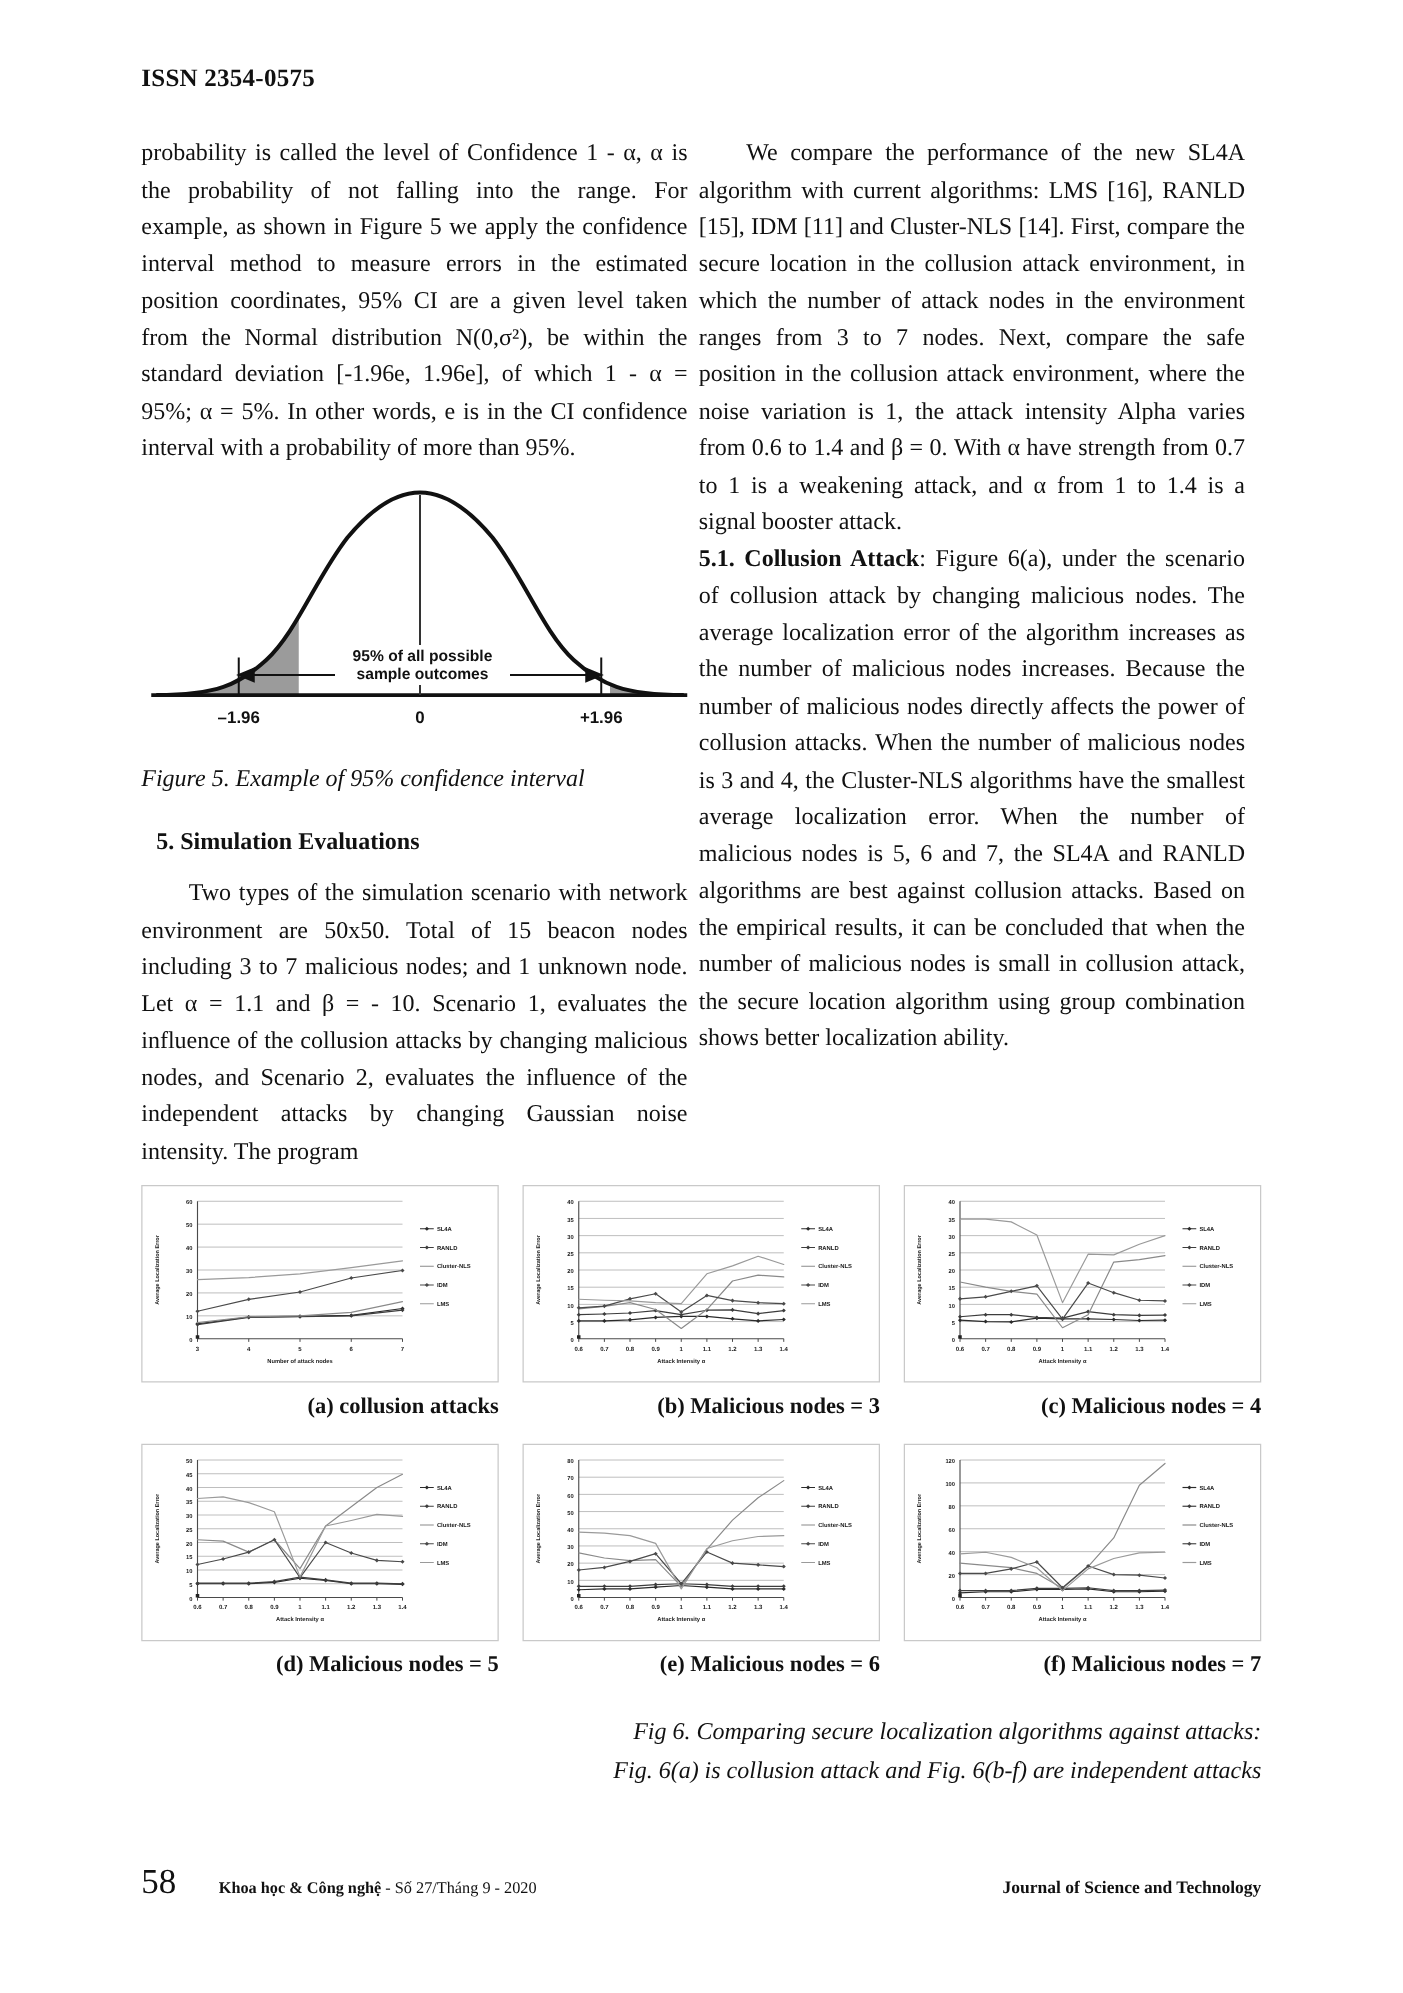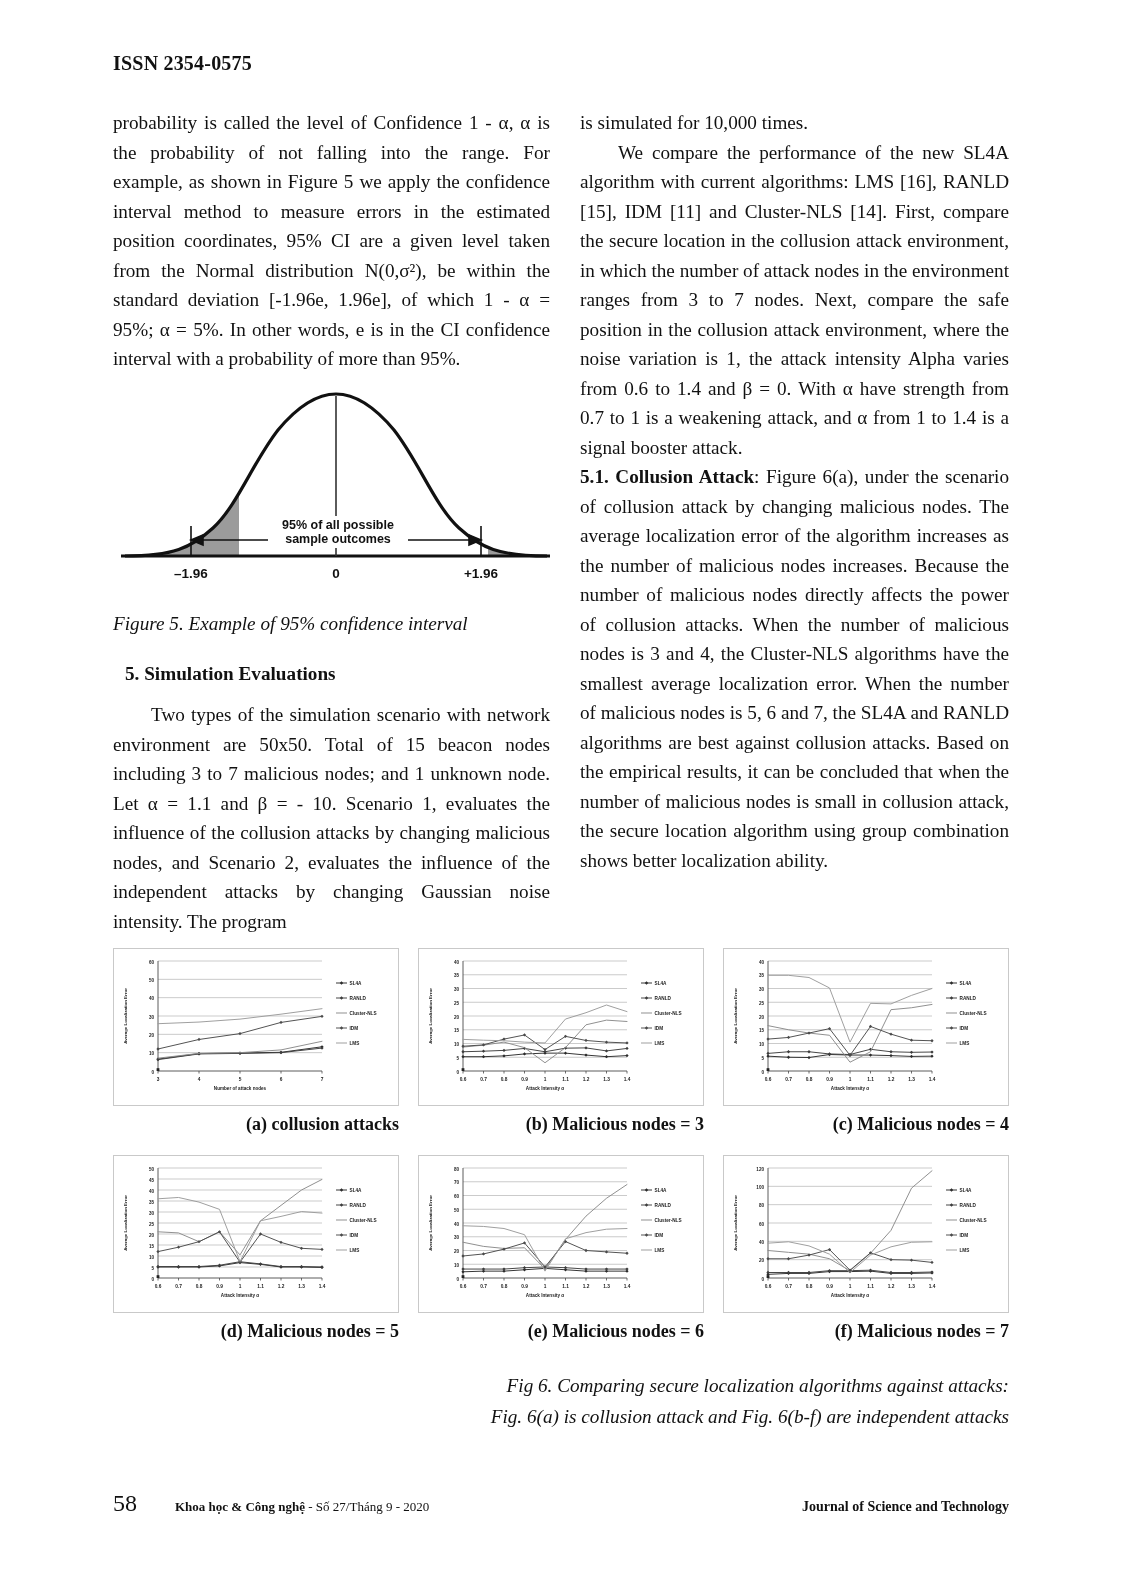--- a/index.html
+++ b/index.html
@@ -31,21 +31,21 @@
     font-size: 20px;
     font-weight: bold;
     letter-spacing: 0.2px;
   }
   .columns {
     position: absolute;
     left: 113px;
     top: 108px;
     width: 896px;
     display: flex;
-    gap: 30px;
+    gap: 9px;
   }
   .col {
     width: 437px;
   }
   p.body {
     margin: 0;
     font-size: 19.2px;
     line-height: 29.5px;
     text-align: justify;
     text-justify: inter-word;
@@ -116,21 +116,21 @@
   
   .footer {
     position: absolute;
     left: 113px;
     top: 1490px;
     width: 896px;
     display: flex;
     align-items: baseline;
     font-size: 20px;
   }
-  .pagenum { width: 62px; font-size: 24px; }
+  .pagenum { width: 62px; font-size: 28px; }
   .foot-left { font-size: 13px; }
   .foot-left b { font-weight: bold; }
   .foot-right {
     margin-left: auto;
     font-size: 14px;
     font-weight: bold;
   }
   svg { display: block; }
   text { font-family: "Liberation Sans", sans-serif; }
 </style>
@@ -188,21 +188,20 @@
         </svg>
         <div class="fig5-caption">Figure 5. Example of 95% confidence interval</div>
       </div>
 
       <div class="gap-small"></div>
       <p class="sec-head">5. Simulation Evaluations</p>
       <p class="body indent">Two types of the simulation scenario with network environment are 50x50. Total of 15 beacon nodes including 3 to 7 malicious nodes; and 1 unknown node. Let α = 1.1 and β = - 10. Scenario 1, evaluates the influence of the collusion attacks by changing malicious nodes, and Scenario 2, evaluates the influence of the independent attacks by changing Gaussian noise intensity. The program</p>
     </div>
 
     <div class="col">
-      <p class="body">is simulated for 10,000 times.</p>
       <p class="body indent">We compare the performance of the new SL4A algorithm with current algorithms: LMS [16], RANLD [15], IDM [11] and Cluster-NLS [14]. First, compare the secure location in the collusion attack environment, in which the number of attack nodes in the environment ranges from 3 to 7 nodes. Next, compare the safe position in the collusion attack environment, where the noise variation is 1, the attack intensity Alpha varies from 0.6 to 1.4 and β = 0. With α have strength from 0.7 to 1 is a weakening attack, and α from 1 to 1.4 is a signal booster attack.</p>
       <p class="body"><b>5.1. Collusion Attack</b><span>: Figure 6(a), under the scenario of collusion attack by changing malicious nodes. The average localization error of the algorithm increases as the number of malicious nodes increases. Because the number of malicious nodes directly affects the power of collusion attacks. When the number of malicious nodes is 3 and 4, the Cluster-NLS algorithms have the smallest average localization error. When the number of malicious nodes is 5, 6 and 7, the SL4A and RANLD algorithms are best against collusion attacks. Based on the empirical results, it can be concluded that when the number of malicious nodes is small in collusion attack, the secure location algorithm using group combination shows better localization ability.</span></p>
     </div>
 
   </div>
 
   <div class="fig6">
     <div class="chart-row">
       <div class="chart-cell">
         <div class="chart-box">

